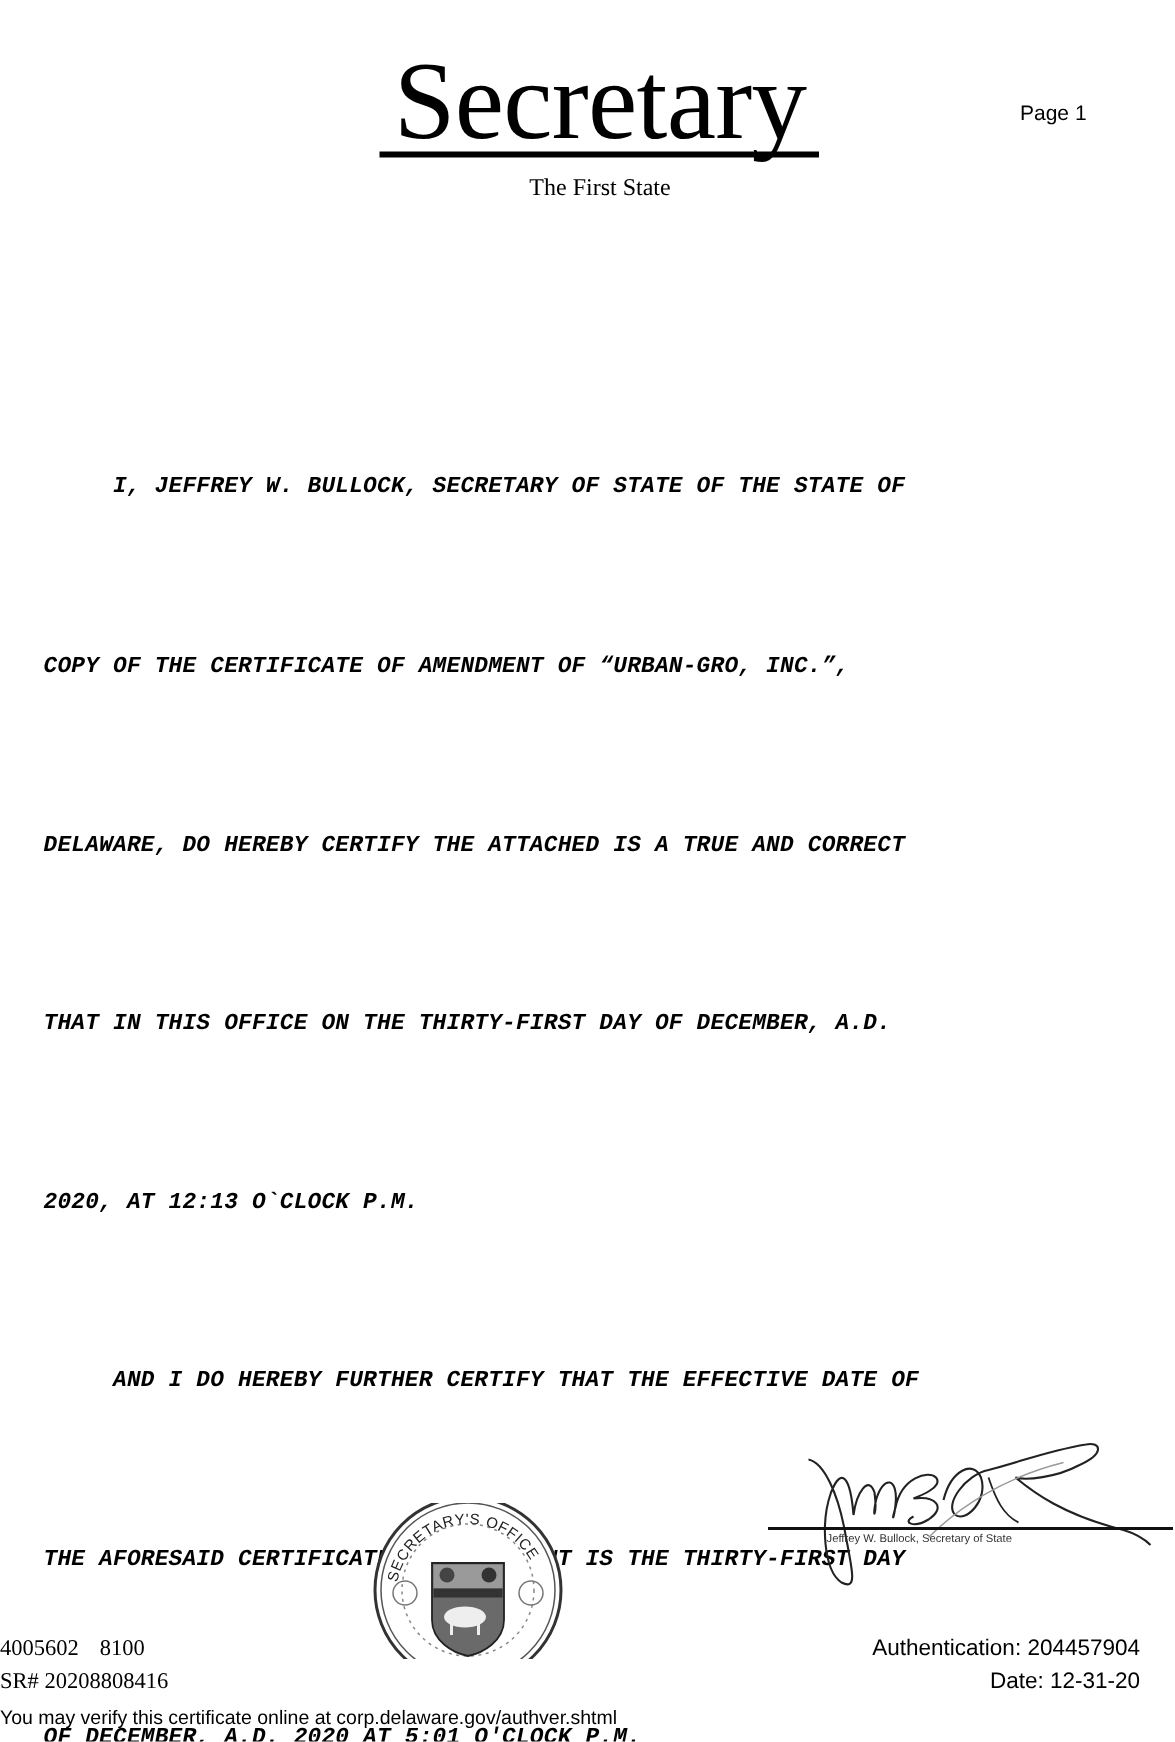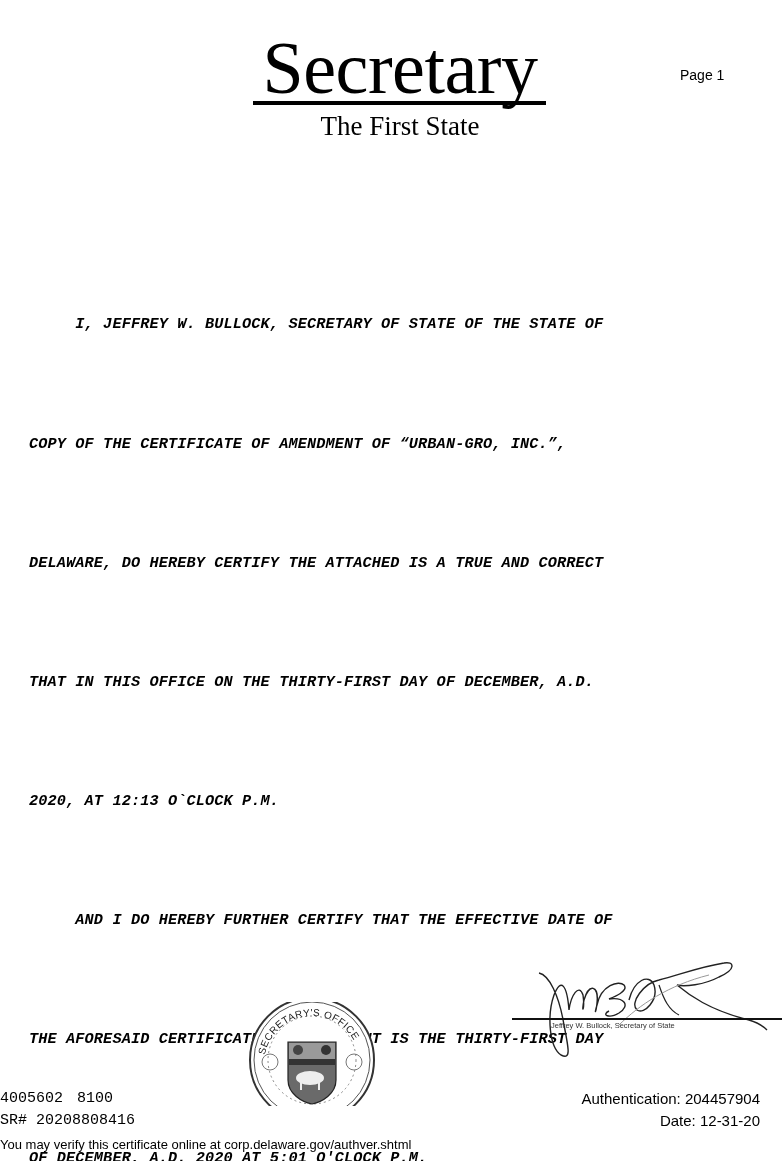--- a/index.html
+++ b/index.html
@@ -6,42 +6,42 @@
     body { width: 783px; height: 1161px; position: relative; overflow: hidden; color: #000; }
     .header { position: absolute; left: 0; top: 0; width: 783px; height: 160px; }
     .state-name {
       position: absolute; left: 250px; top: 28px; width: 300px; text-align: center;
       font-family: "Liberation Serif", "DejaVu Serif", serif; font-size: 74px; line-height: 80px;
       letter-spacing: -0.5px; color: #000;
     }
     .state-rule { position: absolute; left: 253px; top: 101px; width: 293px; height: 4px; background: #000; }
     .motto {
       position: absolute; left: 250px; top: 112px; width: 300px; text-align: center;
-      font-family: "Liberation Serif", "DejaVu Serif", serif; font-size: 27px; line-height: 28px;
+      font-family: "Liberation Serif", "DejaVu Serif", serif; font-size: 16px; line-height: 28px;
     }
     .page-num {
       position: absolute; left: 680px; top: 67px; width: 60px; text-align: left;
       font-family: "Liberation Sans", "DejaVu Sans", sans-serif; font-size: 14px;
     }
     .body-text {
       position: absolute; left: 29px; top: 226px; width: 700px;
       font-family: "Liberation Mono", "DejaVu Sans Mono", monospace; font-weight: bold; font-style: italic;
       font-size: 15.2px; line-height: 39.7px; white-space: pre; letter-spacing: 0.15px;
     }
     .body-line { display: block; height: 39.7px; }
     .signature-area { position: absolute; left: 509px; top: 955px; width: 280px; height: 110px; }
     .sig-rule { position: absolute; left: 3px; top: 63px; width: 270px; height: 2px; background: #111; }
     .sig-caption {
       position: absolute; left: 42px; top: 66px; width: 240px;
       font-family: "Liberation Sans", "DejaVu Sans", sans-serif; font-size: 7.5px; color: #333;
     }
     .seal { position: absolute; left: 246px; top: 1002px; width: 132px; height: 104px; }
     .footer-left {
       position: absolute; left: 0px; top: 1088px;
-      font-family: Liberation Mono, monospace; font-size: 15px; line-height: 22px;
+      font-family: Liberation Serif, serif; font-size: 15px; line-height: 22px;
     }
     .footer-right {
       position: absolute; right: 23px; top: 1088px; text-align: right;
       font-family: "Liberation Sans", "DejaVu Sans", sans-serif; font-size: 15px; line-height: 22px; margin-left: 48px;
     }
     .verify-line {
       position: absolute; left: 0px; top: 1136px;
       font-family: "Liberation Sans", "DejaVu Sans", sans-serif; font-size: 13px; line-height: 18px; text-align: center;
     }
     .gap { display: inline-block; width: 14px; }

